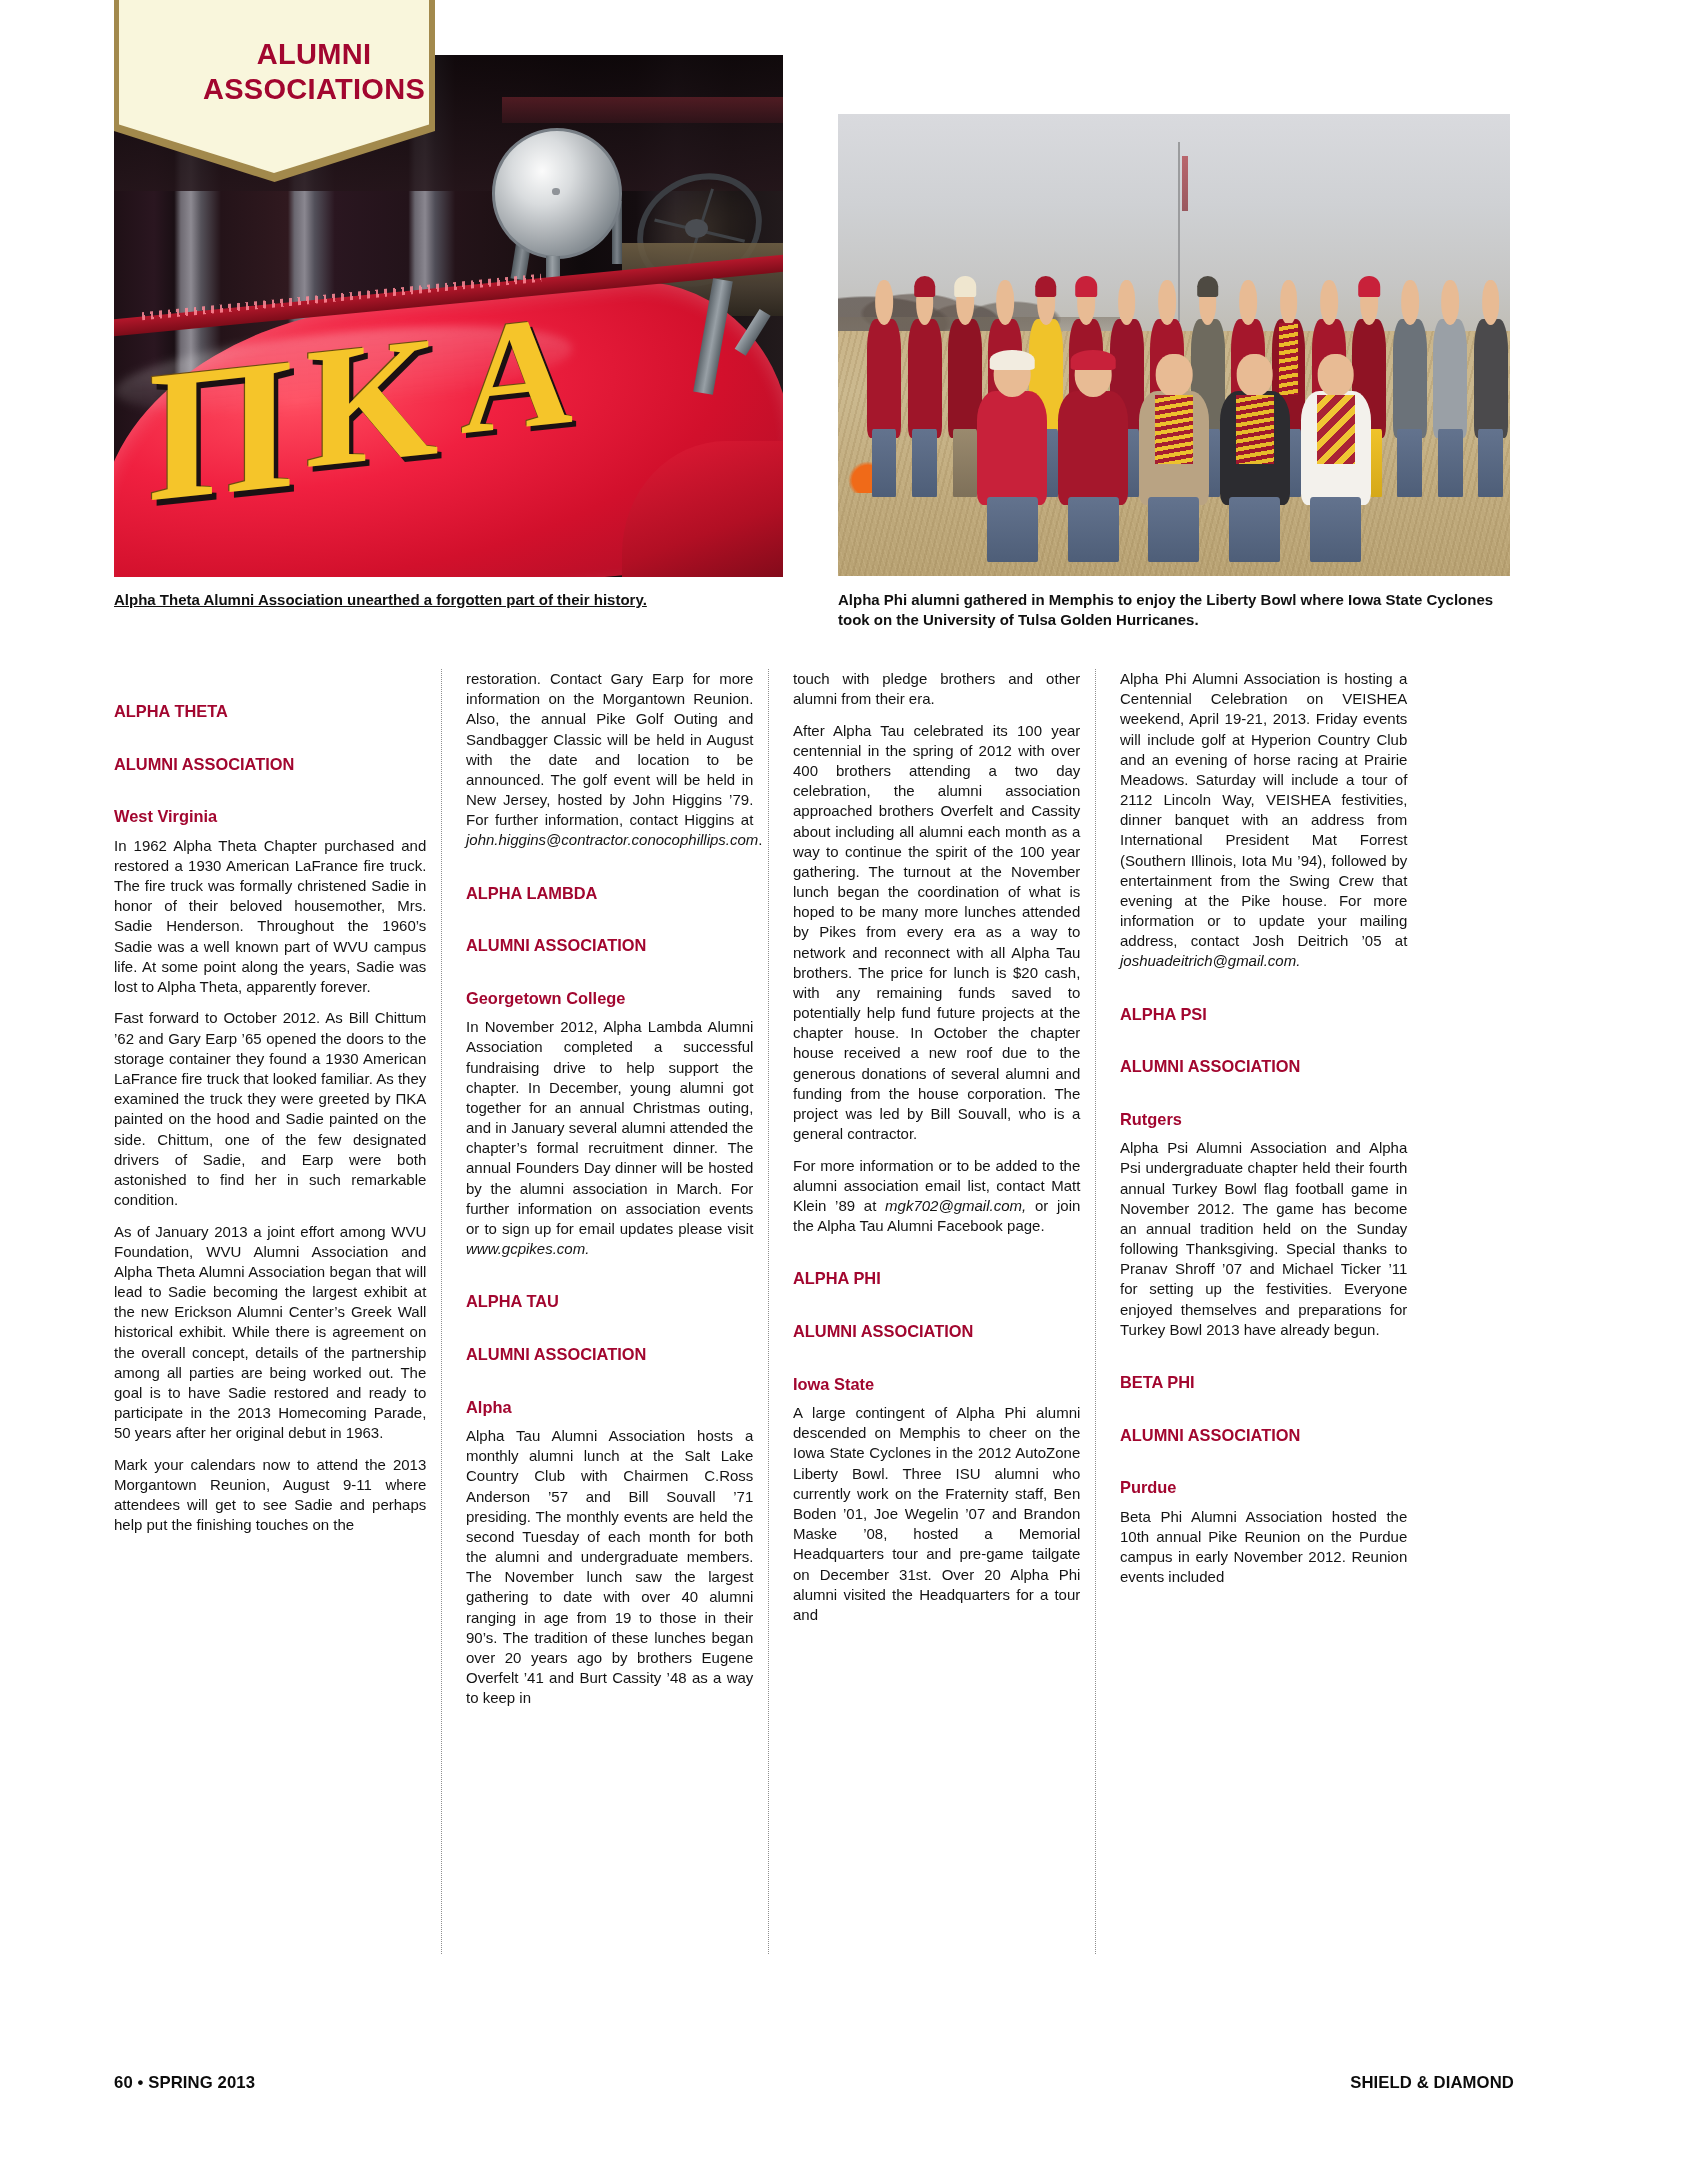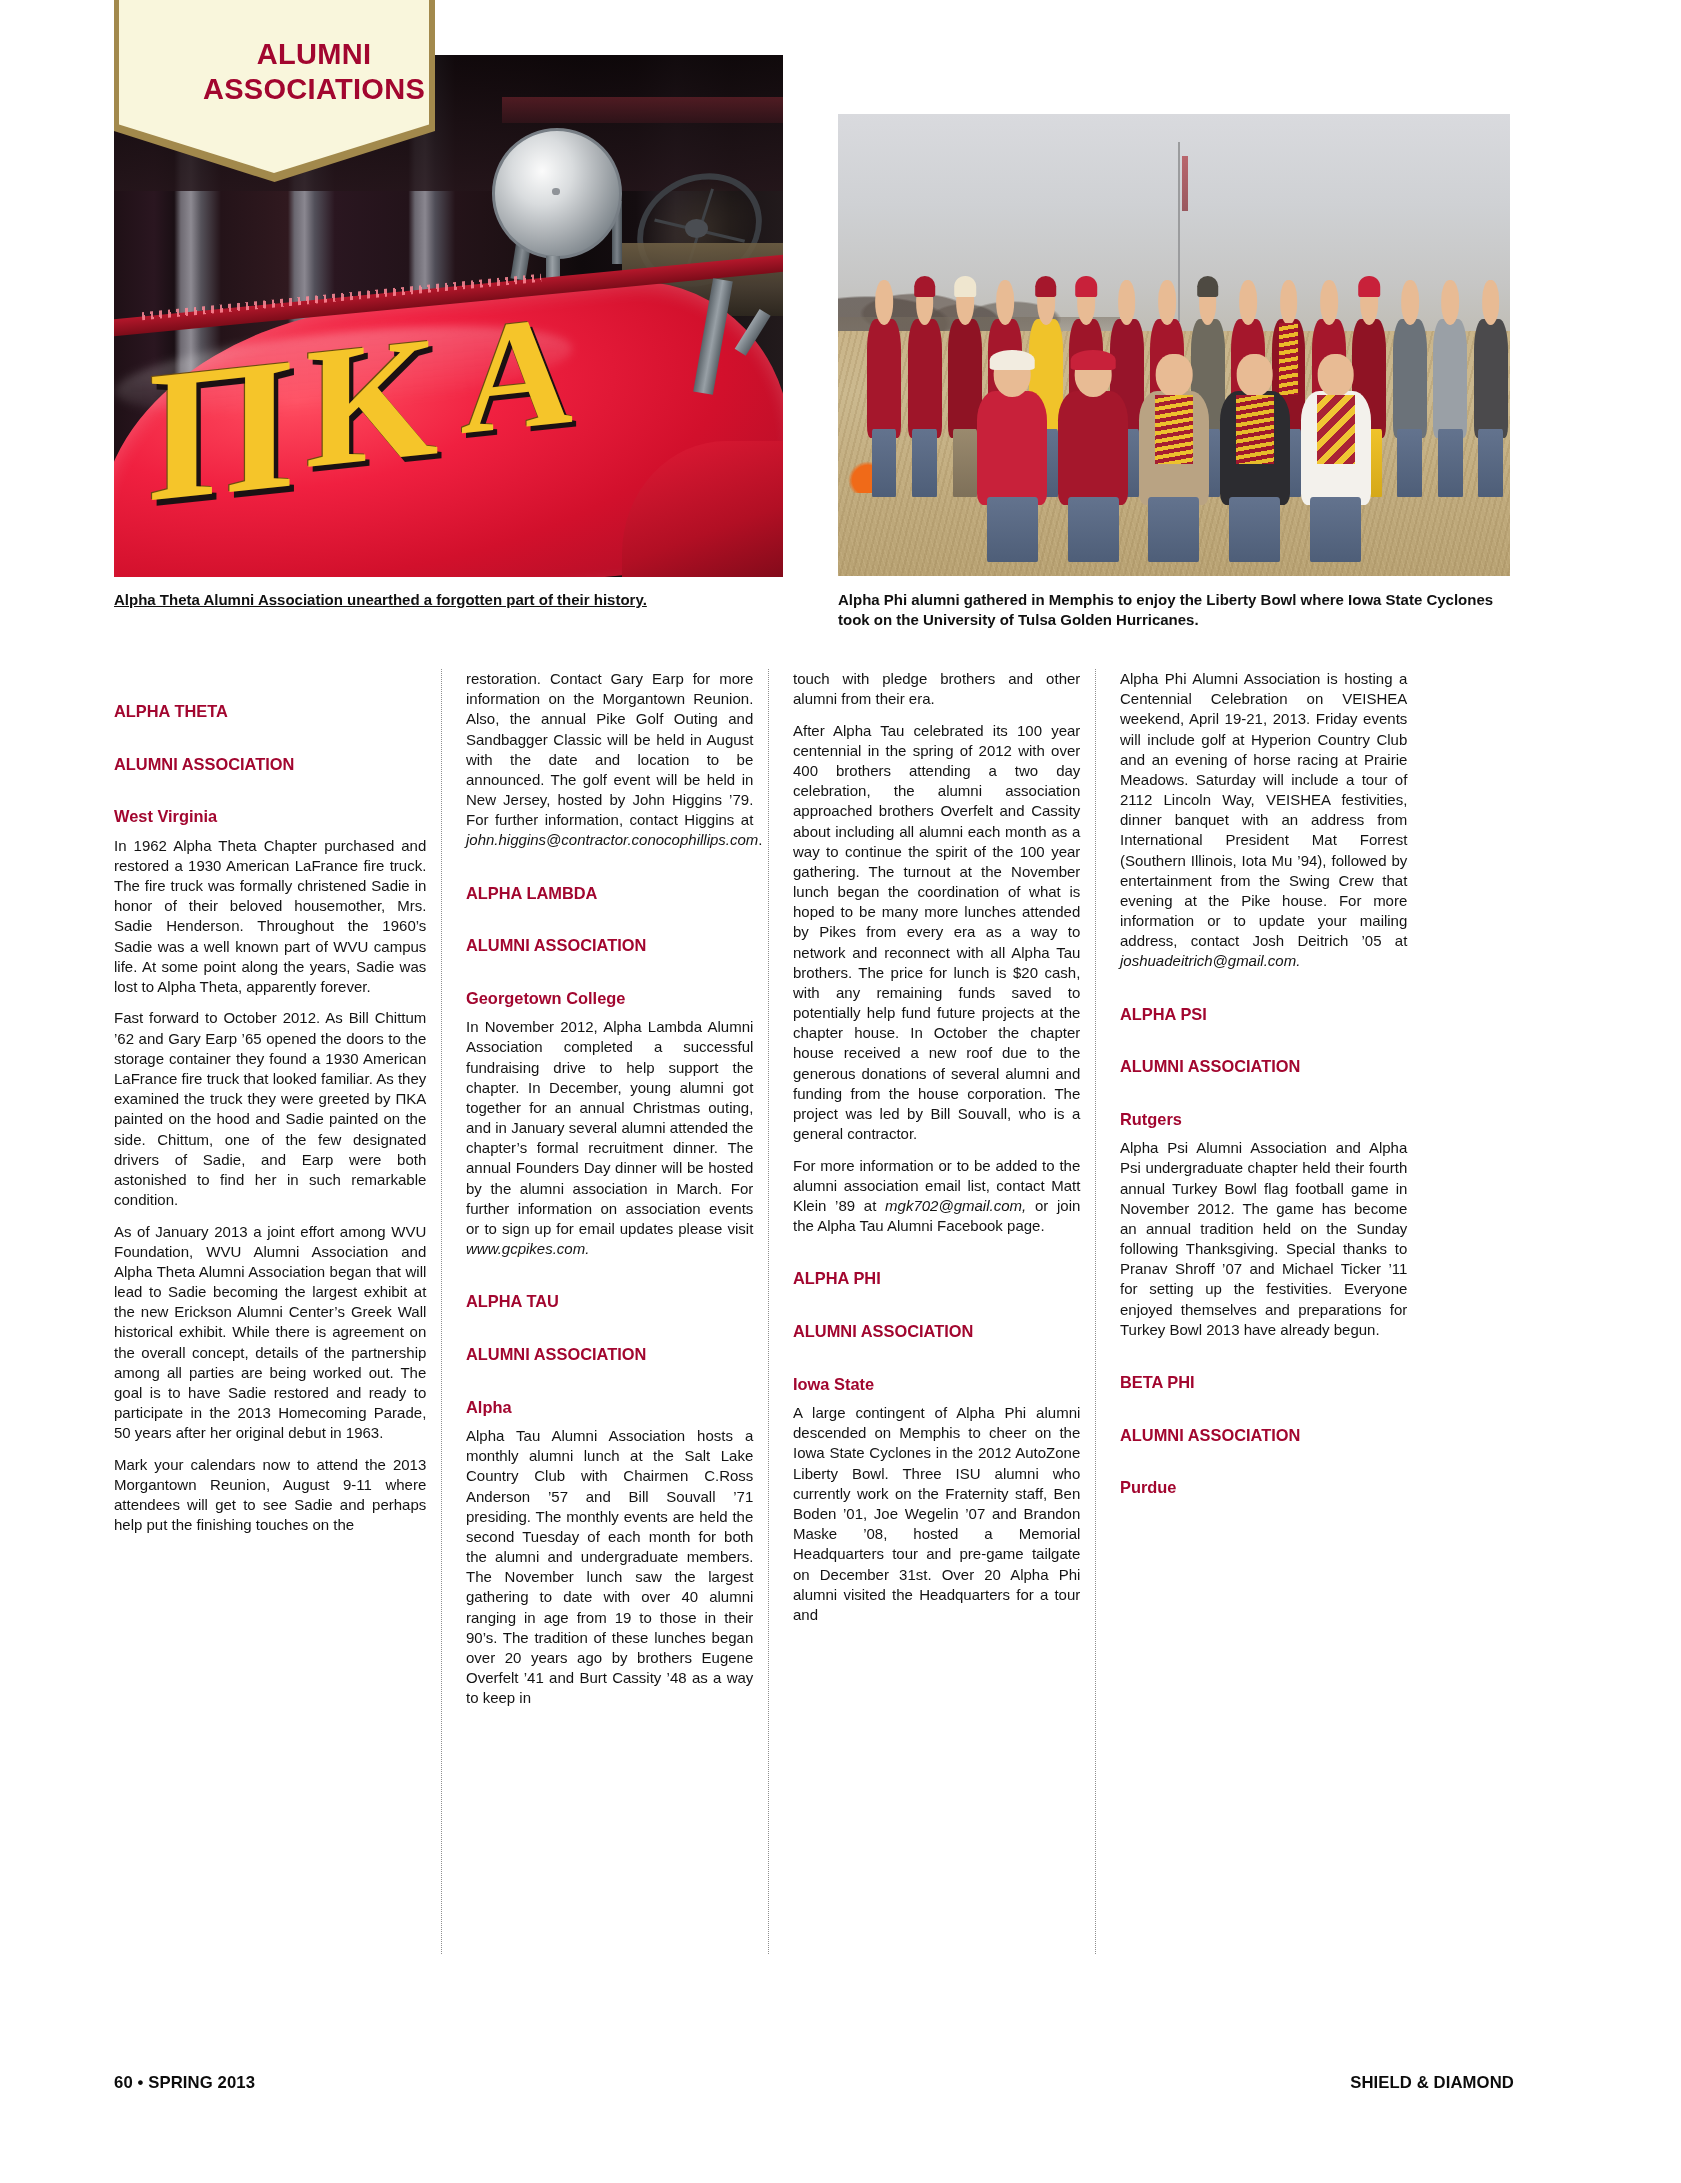--- a/index.html
+++ b/index.html
@@ -609,20 +609,21 @@
           <span class="school">ALPHA PSI</span>
           <span class="school">ALUMNI ASSOCIATION</span>
           <span class="school">Rutgers</span>
         </h3>
         <p class="body">Alpha Psi Alumni Association and Alpha Psi undergraduate chapter held their fourth annual Turkey Bowl flag football game in November 2012. The game has become an annual tradition held on the Sunday following Thanksgiving. Special thanks to Pranav Shroff ’07 and Michael Ticker ’11 for setting up the festivities. Everyone enjoyed themselves and preparations for Turkey Bowl 2013 have already begun.</p>
         <h3 class="chapter">
           <span class="school">BETA PHI</span>
           <span class="school">ALUMNI ASSOCIATION</span>
           <span class="school">Purdue</span>
         </h3>
+        <p class="body">Beta Phi Alumni Association hosted the 10th annual Pike Reunion on the Purdue campus in early November 2012. Reunion events included</p>
       </div>
     </div>
 </div>
 
 <div id="footer">
   <div>
     <span class="pg">60</span>
     <span>•</span>
     <span>SPRING 2013</span>
   </div>

